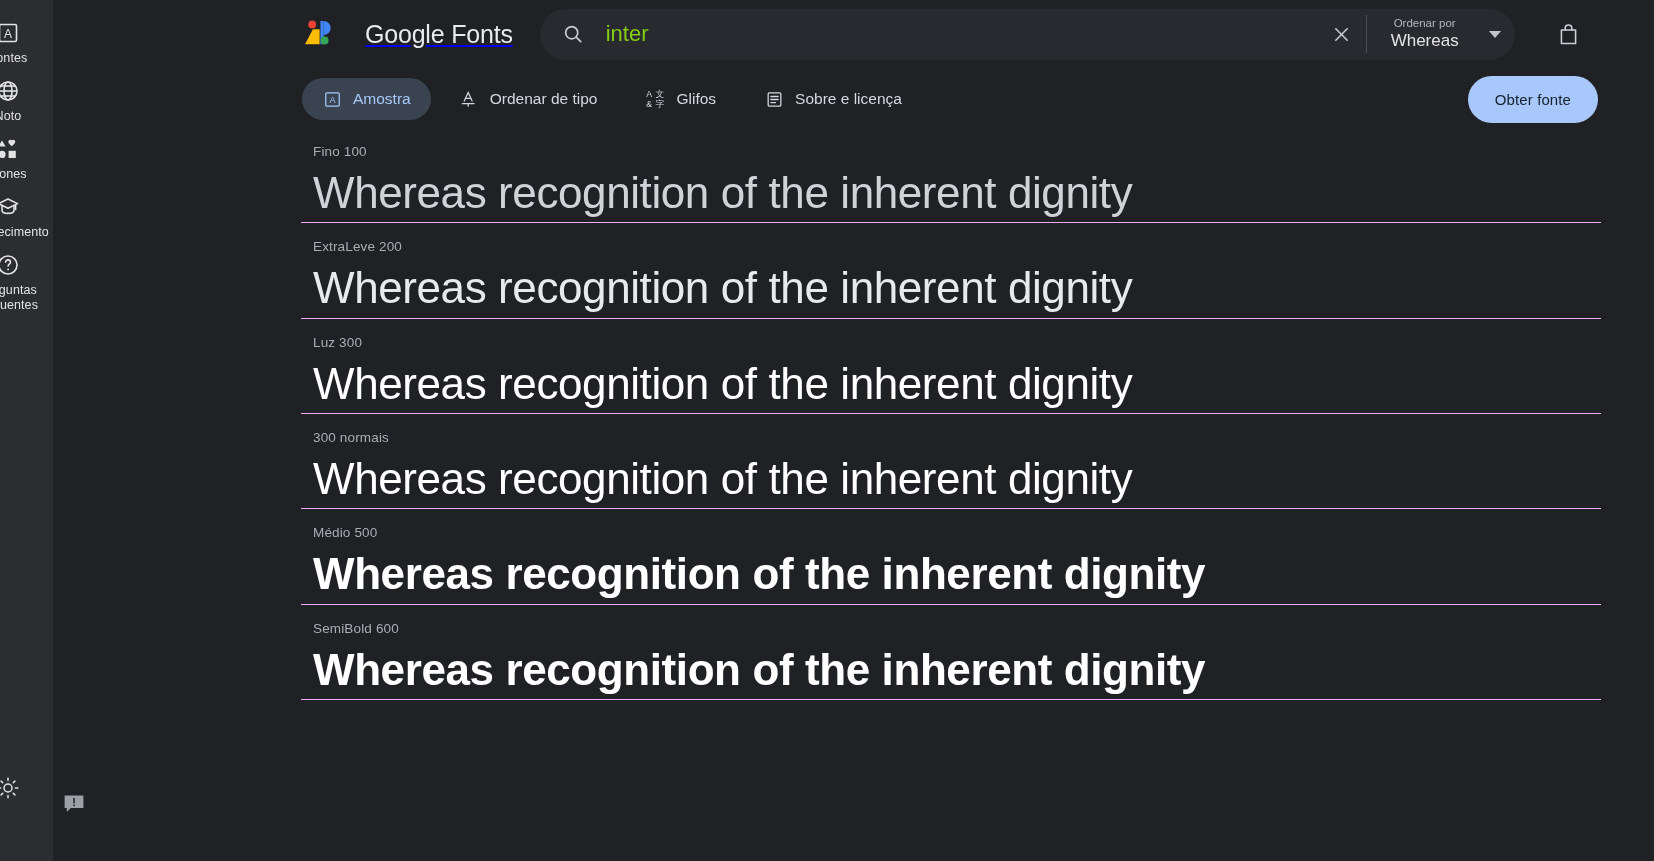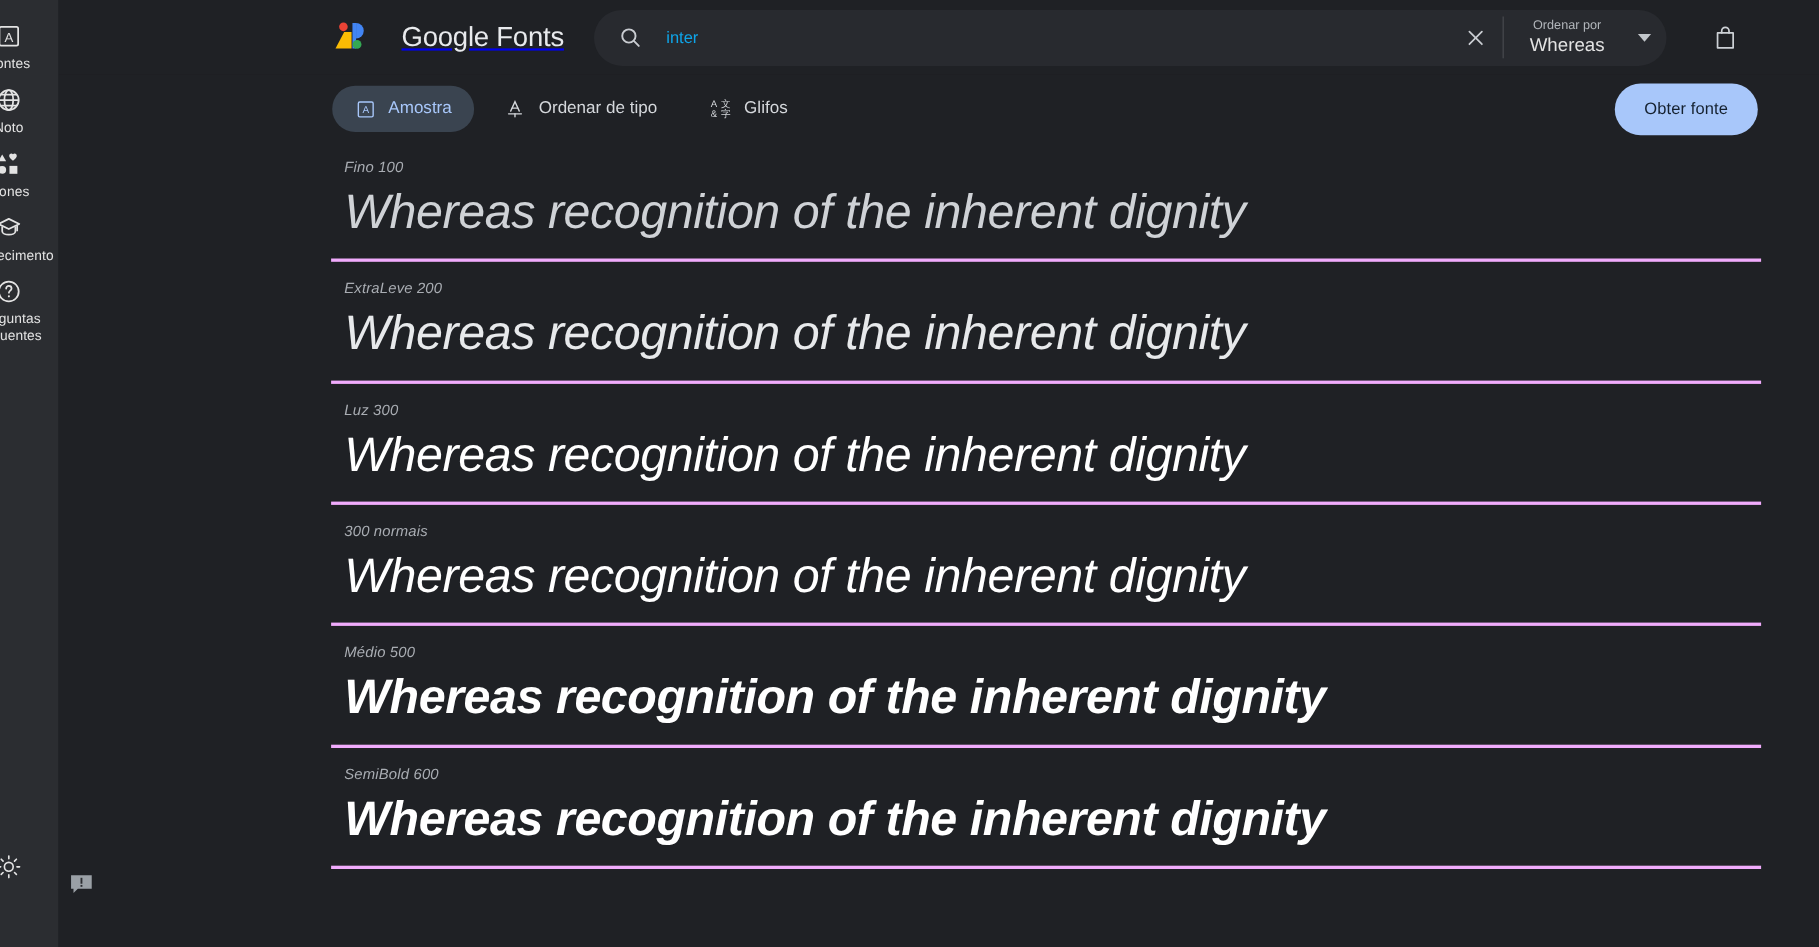--- a/index.html
+++ b/index.html
@@ -103,22 +103,22 @@
     width: 22px; height: 22px;
     color: #c9ccd1;
     display: flex; align-items: center; justify-content: center;
     flex: 0 0 auto;
   }
   #search-input {
     flex: 1 1 auto;
     background: transparent;
     border: 0;
     outline: none;
-    color: #0ea5e9;
-    font-size: 15px;
+    color: #84cc16;
+    font-size: 22px;
     font-family: "Liberation Sans", sans-serif;
     margin-left: 22px;
     height: 100%;
   }
   #search-input::placeholder { color: #9aa0a6; }
   #clear-btn {
     width: 40px; height: 40px;
     display: flex; align-items: center; justify-content: center;
     color: #c9ccd1;
     cursor: pointer;
@@ -206,21 +206,21 @@
     position: absolute;
     left: 53px; top: 130px;
     width: 1601px; height: 731px;
     overflow: hidden;
     background: #1f2125;
   }
   #specimens {
     margin-left: 248px;
     width: 1300px;
   }
-  .spec-row { border-bottom: 3px solid #f0abfc; padding: 16px 0 14px 0; font-style: italic; }
+  .spec-row { border-bottom: 1px solid #f0abfc; padding: 16px 0 1px 0; }
   .spec-row:first-child { border-top: 0; padding-top: 14px; }
   .spec-weight {
     font-size: 13.5px;
     color: #a9adb3;
     letter-spacing: 0.15px;
     padding-left: 12px;
   }
   .spec-sample {
     margin-top: 6px;
     font-size: 44px;
@@ -408,20 +408,31 @@
           <svg width="20" height="20" viewBox="0 0 24 24" fill="currentColor" font-family="Liberation Sans, sans-serif">
             <text x="1.5" y="10" font-size="10.5">A</text>
             <text x="12.5" y="10" font-size="10.5">文</text>
             <text x="1.5" y="21" font-size="10.5">&amp;</text>
             <text x="12.5" y="21" font-size="10.5">字</text>
           </svg>
         </span>
         <span>Glifos</span>
       </div>
 
+      <div class="tab">
+        <span class="t-icon">
+          <svg width="19" height="19" viewBox="0 0 24 24" fill="none" stroke="currentColor" stroke-width="1.6" stroke-linecap="round">
+            <rect x="4" y="3.6" width="16" height="16.8" rx="1.4"></rect>
+            <line x1="7.4" y1="8.2" x2="16.6" y2="8.2"></line>
+            <line x1="7.4" y1="12" x2="16.6" y2="12"></line>
+            <line x1="7.4" y1="15.8" x2="13.2" y2="15.8"></line>
+          </svg>
+        </span>
+        <span>Sobre e licença</span>
+      </div>
     </div>
 
     <button id="get-font">Obter fonte</button>
   </div>
 
   <main id="content">
     <div id="specimens">
 
       <div class="spec-row">
         <div class="spec-weight">Fino 100</div>

